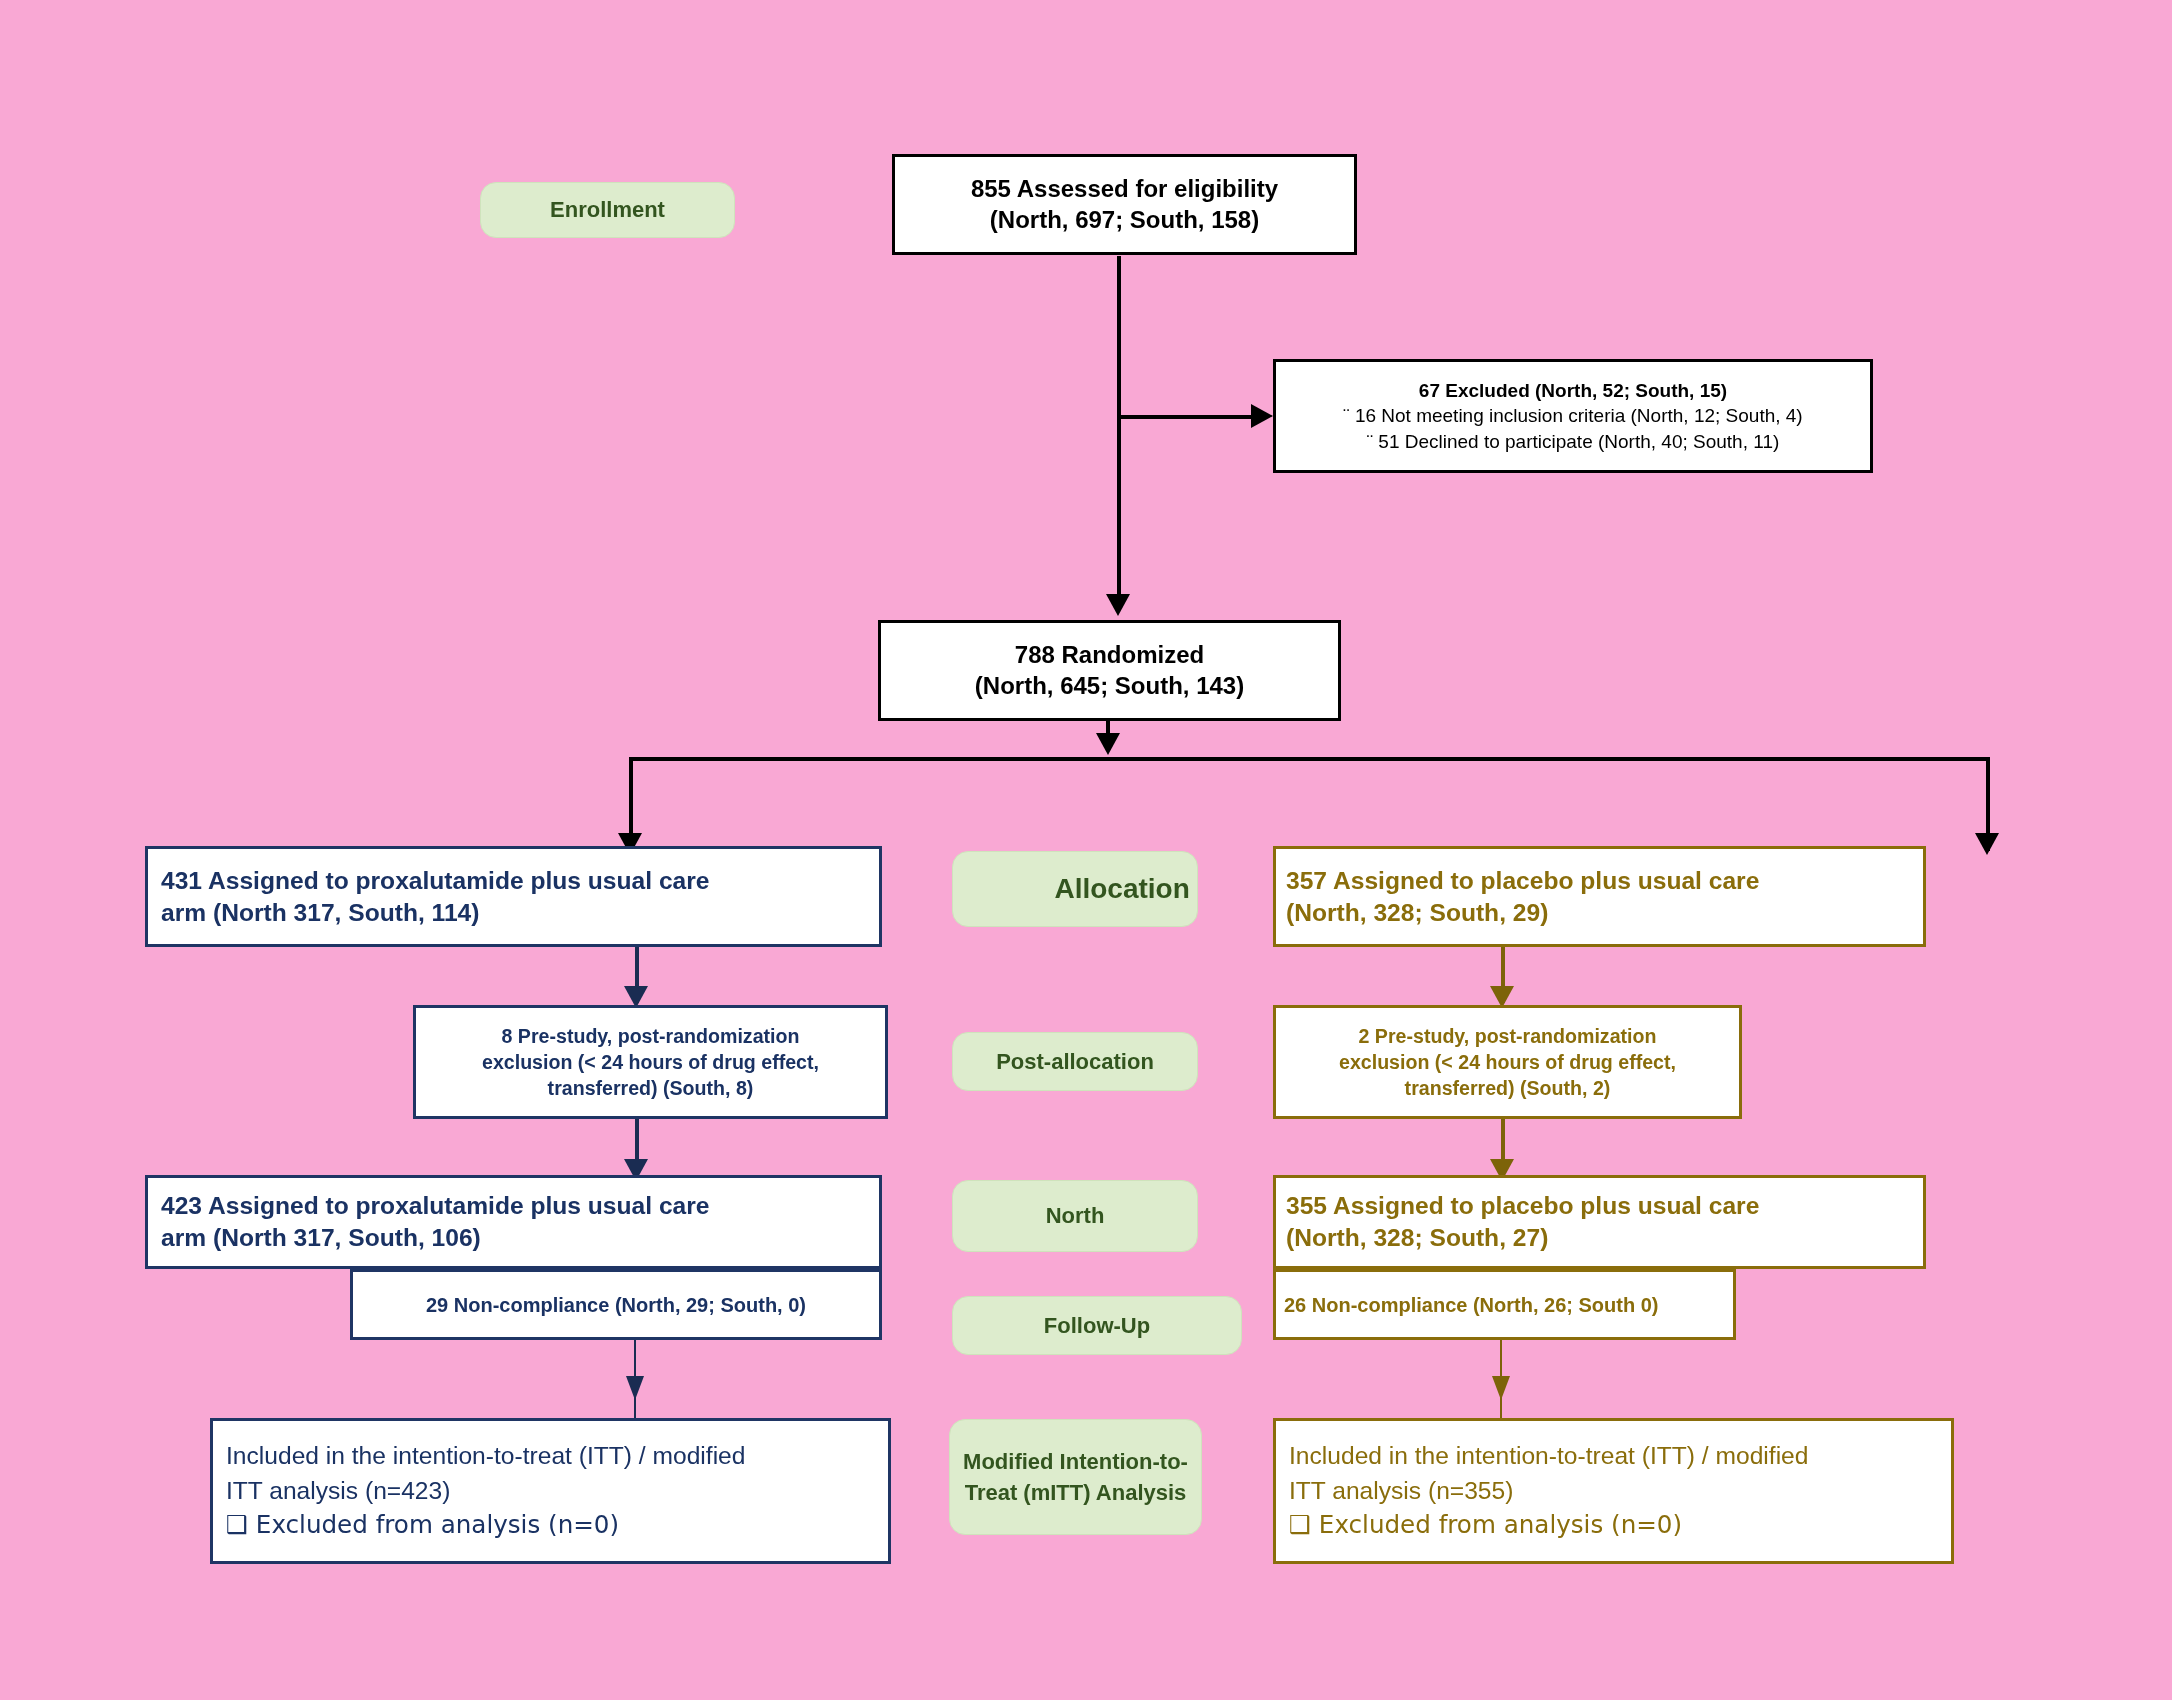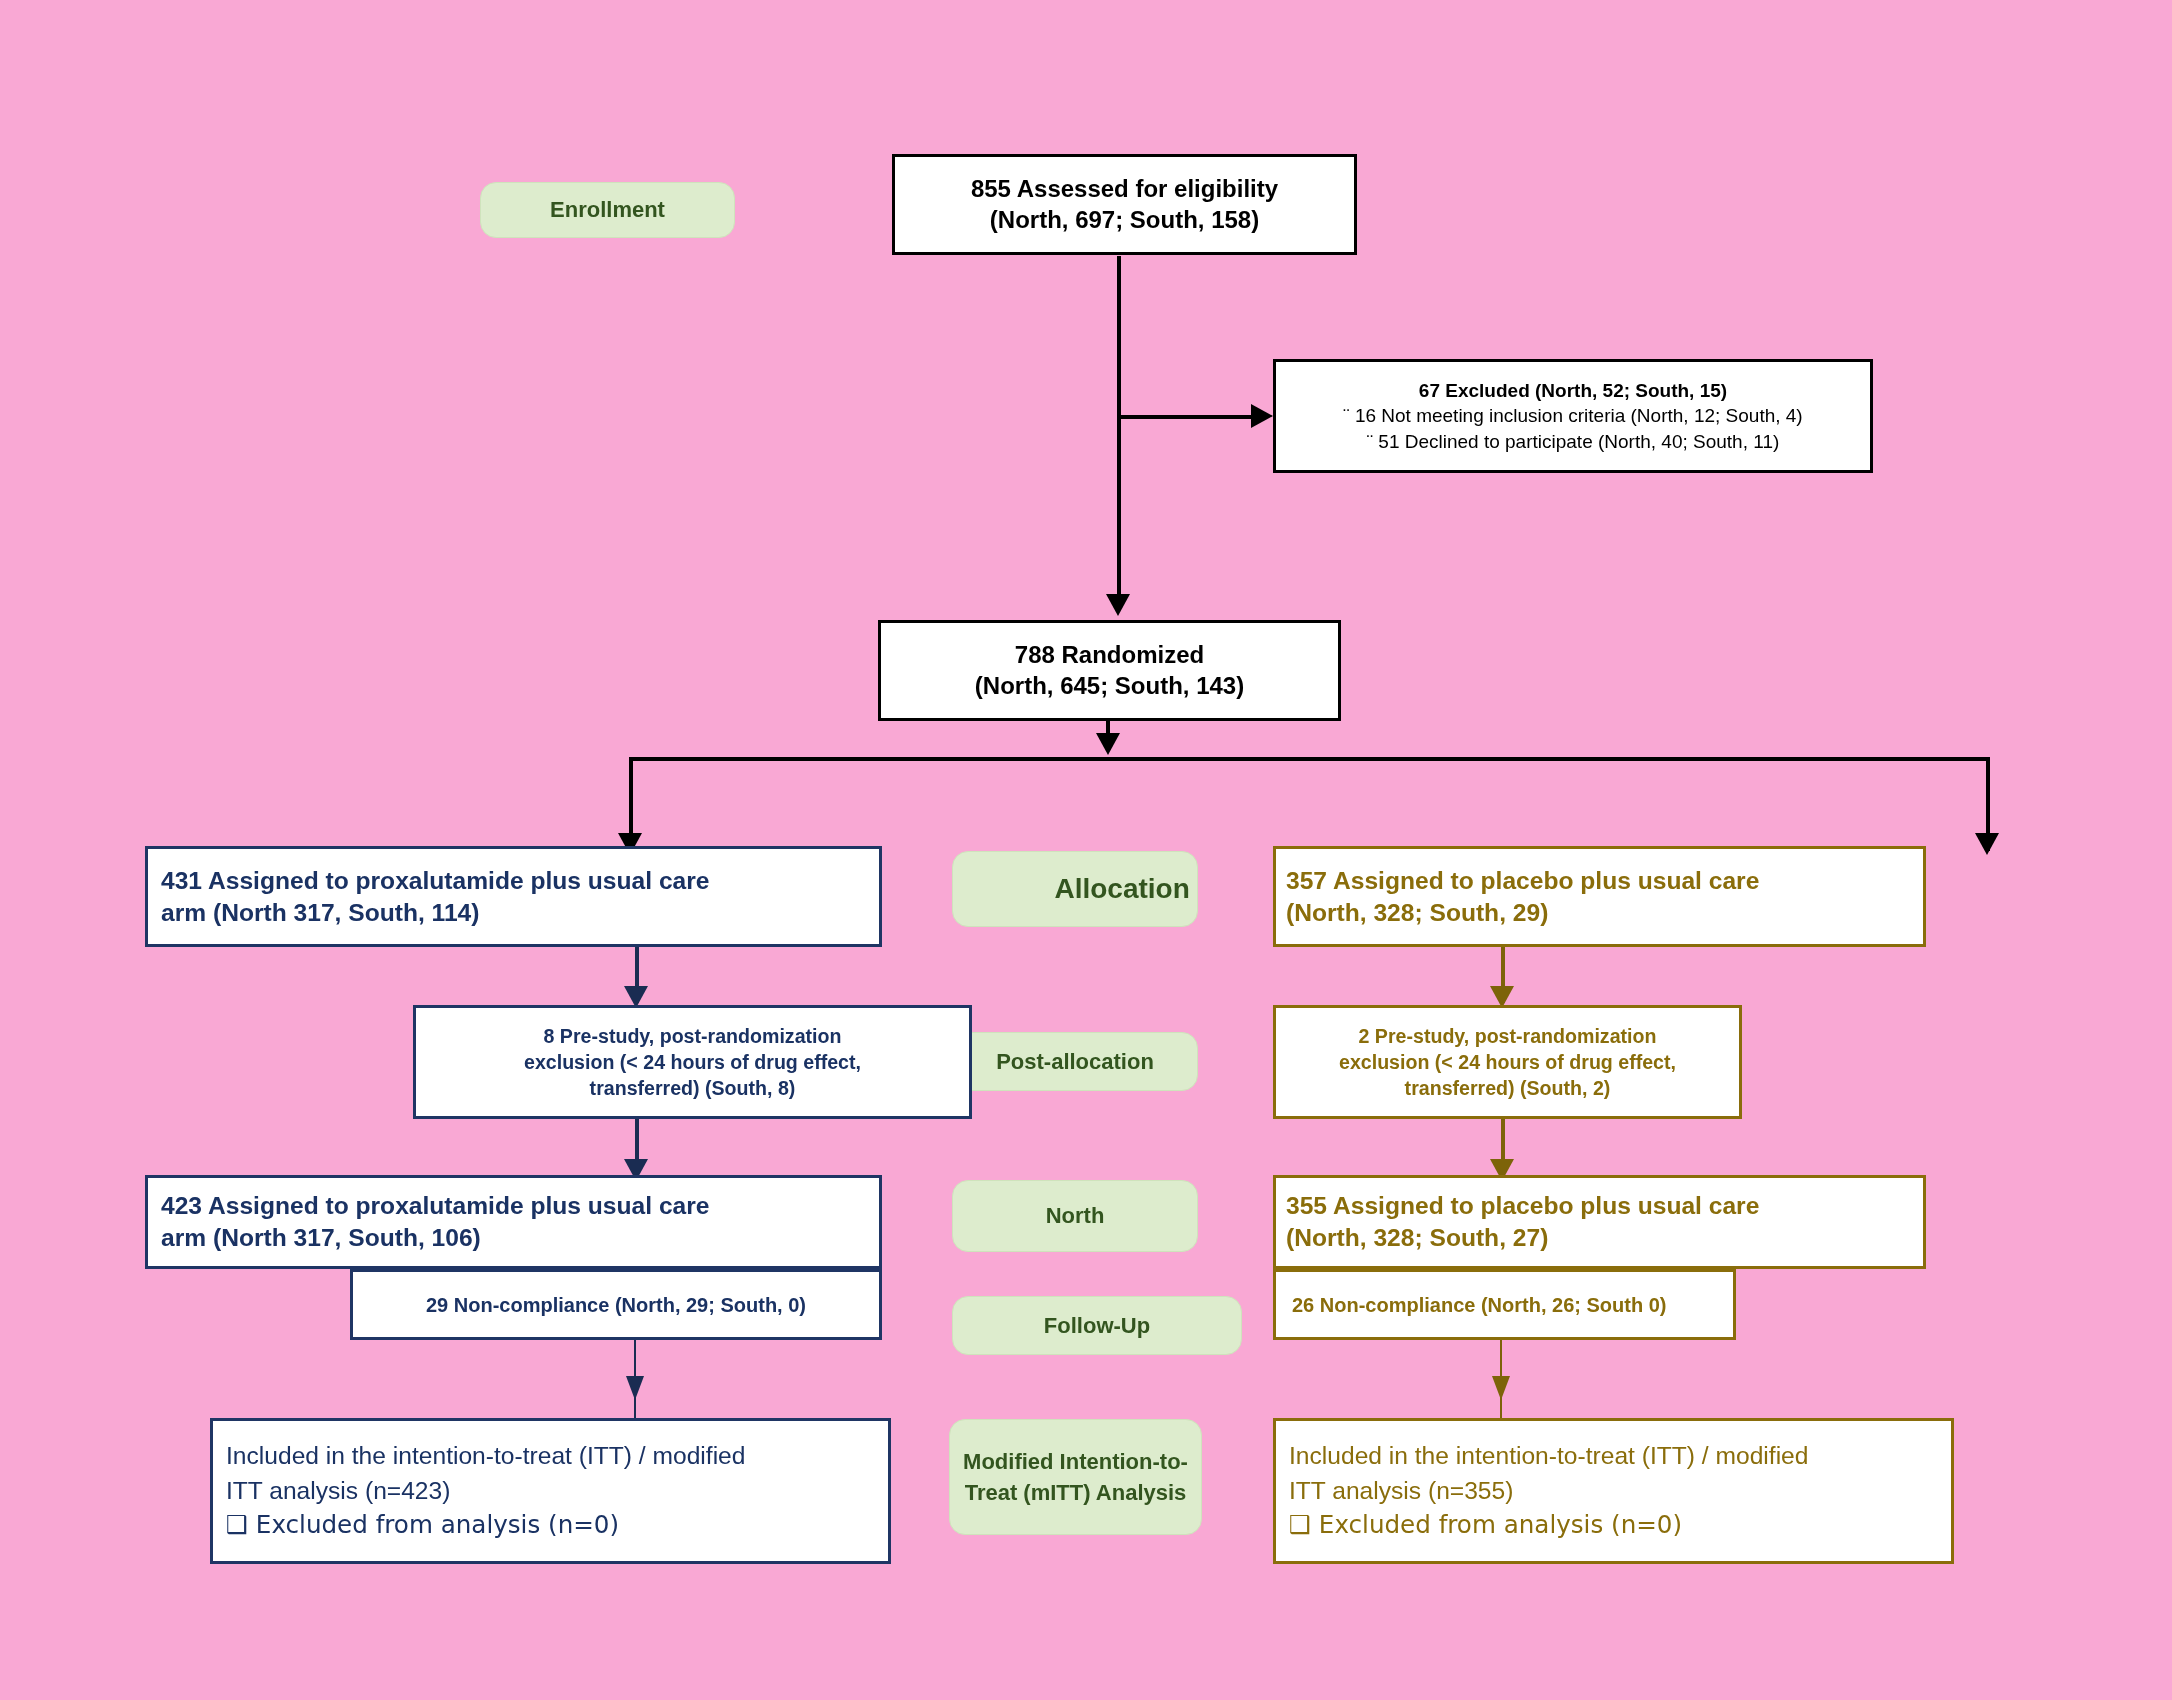--- a/index.html
+++ b/index.html
@@ -157,21 +157,21 @@
   <div class="vline navy-c" style="left:635px;top:947px;height:56px;"></div>
   <div class="arrowdown navy-c" style="left:624px;top:986px;"></div>
 
   <div class="vline olive-c" style="left:1501px;top:947px;height:56px;"></div>
   <div class="arrowdown olive-c" style="left:1490px;top:986px;"></div>
 
   <div class="pill" style="left:952px;top:1032px;width:246px;height:59px;font-size:22px;">
     <span>Post-allocation</span>
   </div>
 
-  <div class="box navy ctr bold" style="left:413px;top:1005px;width:559px;height:114px;font-size:19.6px;line-height:1.34;padding:0 25px;">
+  <div class="box navy ctr bold" style="left:413px;top:1005px;width:475px;height:114px;font-size:19.6px;line-height:1.34;padding:0 25px;">
     <p class="ln">8 Pre-study, post-randomization</p>
     <p class="ln">exclusion (&lt; 24 hours of drug effect,</p>
     <p class="ln">transferred) (South, 8)</p>
   </div>
 
   <div class="box olive ctr bold" style="left:1273px;top:1005px;width:469px;height:114px;font-size:19.6px;line-height:1.34;padding:0 7.2px;">
     <p class="ln">2 Pre-study, post-randomization</p>
     <p class="ln">exclusion (&lt; 24 hours of drug effect,</p>
     <p class="ln">transferred) (South, 2)</p>
   </div>
@@ -193,21 +193,21 @@
 
   <div class="box olive lft bold" style="left:1273px;top:1175px;width:653px;height:94px;font-size:24.6px;line-height:1.30;padding:0 10px;">
     <p class="ln">355 Assigned to placebo plus usual care</p>
     <p class="ln">(North, 328; South, 27)</p>
   </div>
 
   <div class="box navy ctr bold" style="left:350px;top:1269px;width:532px;height:71px;font-size:20px;line-height:1.3;padding:0 7.2px;">
     <p class="ln">29 Non-compliance (North, 29; South, 0)</p>
   </div>
 
-  <div class="box olive lft bold" style="left:1273px;top:1269px;width:463px;height:71px;font-size:20px;line-height:1.3;padding:0 16px;">
+  <div class="box olive lft bold" style="left:1273px;top:1269px;width:463px;height:71px;font-size:20px;line-height:1.3;padding:0 8px;">
     <p class="ln">26 Non-compliance (North, 26; South 0)</p>
   </div>
 
   <div class="pill" style="left:952px;top:1296px;width:290px;height:59px;font-size:22px;">
     <span>Follow-Up</span>
   </div>
 
   <div class="vline thin navy-c" style="left:634px;top:1340px;height:80px;"></div>
   <div class="arrowdown thin navy-c" style="left:626px;top:1376px;"></div>
 

